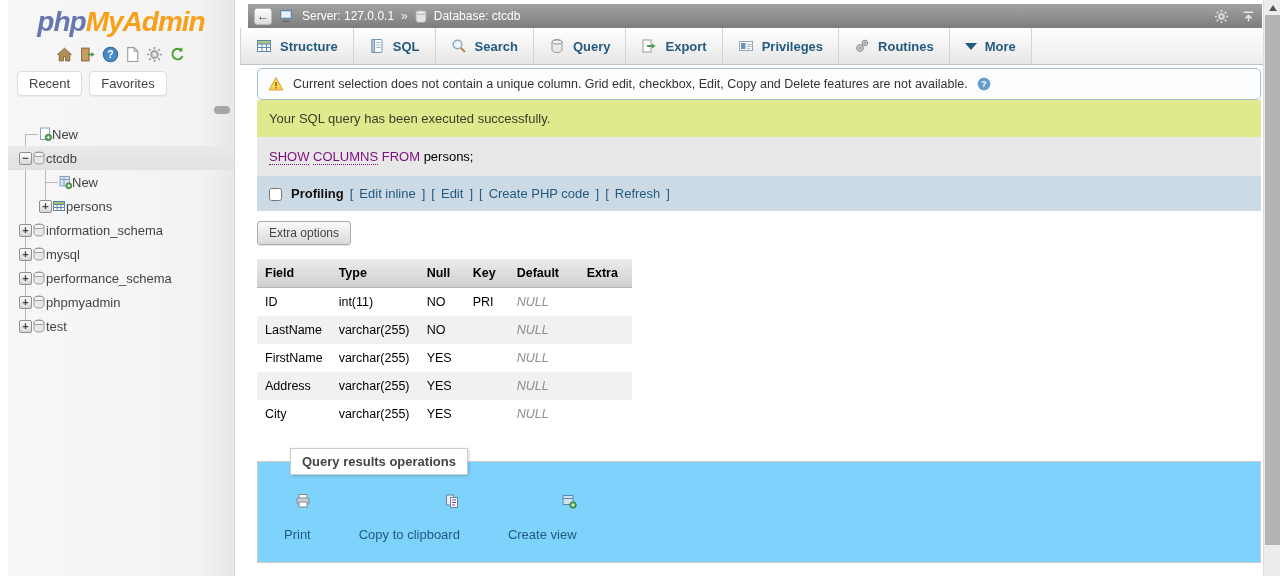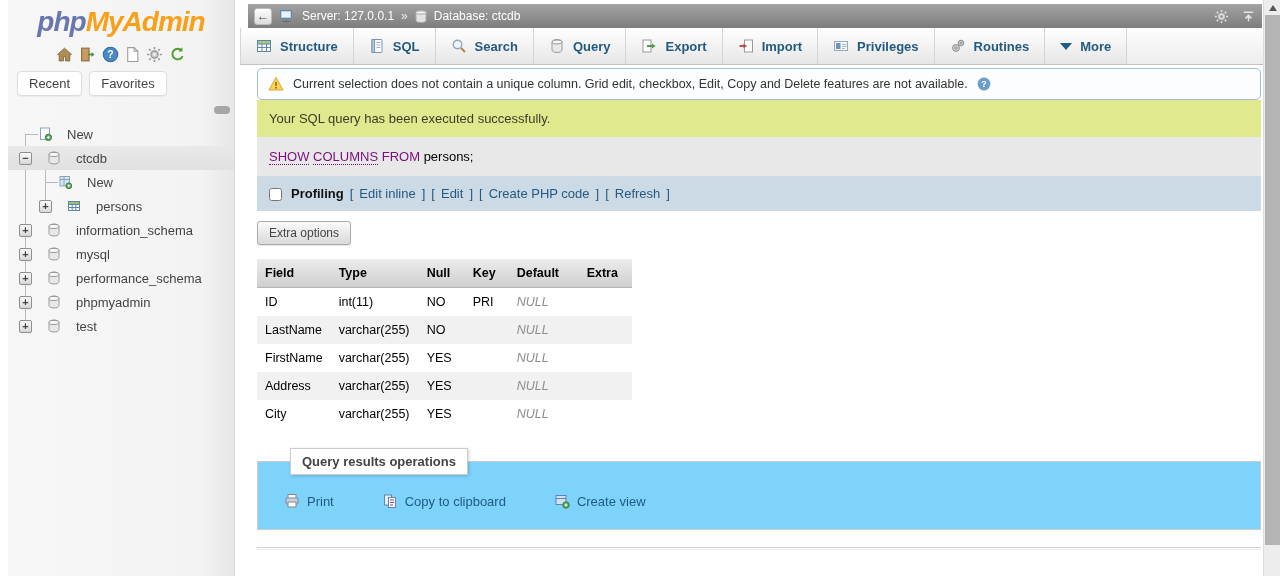--- a/index.html
+++ b/index.html
@@ -17,21 +17,21 @@
   .logo .myadmin { color:#f8a019; }
   .toolbar { position:absolute; top:46px; left:0; width:100%; display:flex; justify-content:center; gap:6px; }
   .toolbar .tool { cursor:pointer; }
   .side-tabs { position:absolute; top:71px; left:9px; display:flex; gap:7px; }
   .side-tab { background:#fff; border:1px solid #ddd; border-radius:4px; padding:4px 11px;
               color:#444; cursor:pointer; box-shadow:0 1px 1px rgba(0,0,0,.05); }
   .resize-pill { position:absolute; top:106px; left:206px; width:16px; height:8px;
                  background:#8f8f8f; border-radius:4px; opacity:.75; cursor:pointer; }
   .tree { position:absolute; top:122px; left:0; width:226px; }
   .tree-line { position:absolute; background:#b9b9b9; }
-  .tree-row { height:24px; display:flex; align-items:center; gap:15px; cursor:pointer;
+  .tree-row { height:24px; display:flex; align-items:center; gap:0; cursor:pointer;
               position:relative; color:#444; }
   .tree-row .lbl { white-space:nowrap; }
   .pl-root { padding-left:11px; }
   .pl-root-noexp { padding-left:30px; }
   .pl-child { padding-left:31px; }
   .pl-child-noexp { padding-left:50px; }
   .selected-db { background:linear-gradient(#e9e9e9,#e1e1e1); }
   .expander { width:13px; height:13px; border:1px solid #8f8f8f; border-radius:2px;
               background:linear-gradient(#fefefe,#d6d6d6); display:inline-flex; align-items:center;
               justify-content:center; font-size:11px; line-height:1; color:#444; font-weight:bold;
@@ -93,21 +93,21 @@
   .results-table tbody tr:nth-child(even) { background:#f1f1f1; }
   .results-table td:nth-child(5) { font-style:italic; color:#8e8e8e; }
   .col-field{width:70px;} .col-type{width:88px;} .col-null{width:46px;}
   .col-key{width:44px;} .col-default{width:70px;} .col-extra{width:53px;}
 
   fieldset.ops { margin-top:20px; width:1004px; border:1px solid #ccc; background:#7dd3fc;
                  padding:10px 12px 20px 26px; }
   fieldset.ops legend { background:#fff; border:1px solid #ccc; padding:5px 11px; font-weight:bold;
                         color:#444; margin-left:6px; box-shadow:1px 1px 3px rgba(0,0,0,.18); }
   .ops-row { display:flex; gap:48px; margin-top:8px; }
-  .op-action { display:flex; align-items:center; gap:7px; color:#235a81; cursor:pointer; }
+  .op-action { display:flex; align-items:flex-end; gap:18px; color:#235a81; cursor:pointer;flex-direction:column; }
 
   .next-section { margin-top:17px; width:1004px; border-top:1px solid #d2d2d2; height:3px;
                   border-bottom:1px solid #efefef; }
 
   
   .scrollbar { position:absolute; right:0; top:0; width:17px; height:576px; background:#ededed;
                border-left:1px solid #dcdcdc; }
   .sb-up { position:absolute; top:0; left:0; width:17px; height:15px; display:flex; align-items:center;
            justify-content:center; cursor:pointer; }
   .sb-up::before { content:""; width:0; height:0; border-left:4px solid transparent;
@@ -356,30 +356,20 @@
   </span>
   <span class="tab">
     <span>
         <svg width="16" height="16" viewBox="0 0 16 16">
           <rect x="2" y="2" width="8" height="12" fill="#fff" stroke="#999"></rect>
           <path d="M6 8h6" stroke="#4e9a4e" stroke-width="2"></path>
           <path d="M11 5.4 14.6 8 11 10.6z" fill="#4e9a4e"></path>
         </svg>
       </span>
     <span>Export</span>
-  </span>
-  <span class="tab">
-    <span>
-        <svg width="16" height="16" viewBox="0 0 16 16">
-          <rect x="6.5" y="2" width="8" height="12" fill="#fff" stroke="#999"></rect>
-          <path d="M1.5 8h4.5" stroke="#c0504d" stroke-width="2"></path>
-          <path d="M5.5 5.4 9.1 8l-3.6 2.6z" fill="#c0504d"></path>
-        </svg>
-      </span>
-    <span>Import</span>
   </span>
   <span class="tab">
     <span>
         <svg width="16" height="16" viewBox="0 0 16 16">
           <rect x="1.5" y="3.5" width="13" height="9" fill="#f5f8fb" stroke="#97a8b8"></rect>
           <rect x="3" y="5" width="4.5" height="6" fill="#6f94c0"></rect>
           <path d="M9 6.5h4.5M9 8.5h4.5M9 10.5h3" stroke="#aab8c5"></path>
         </svg>
       </span>
     <span>Privileges</span>

